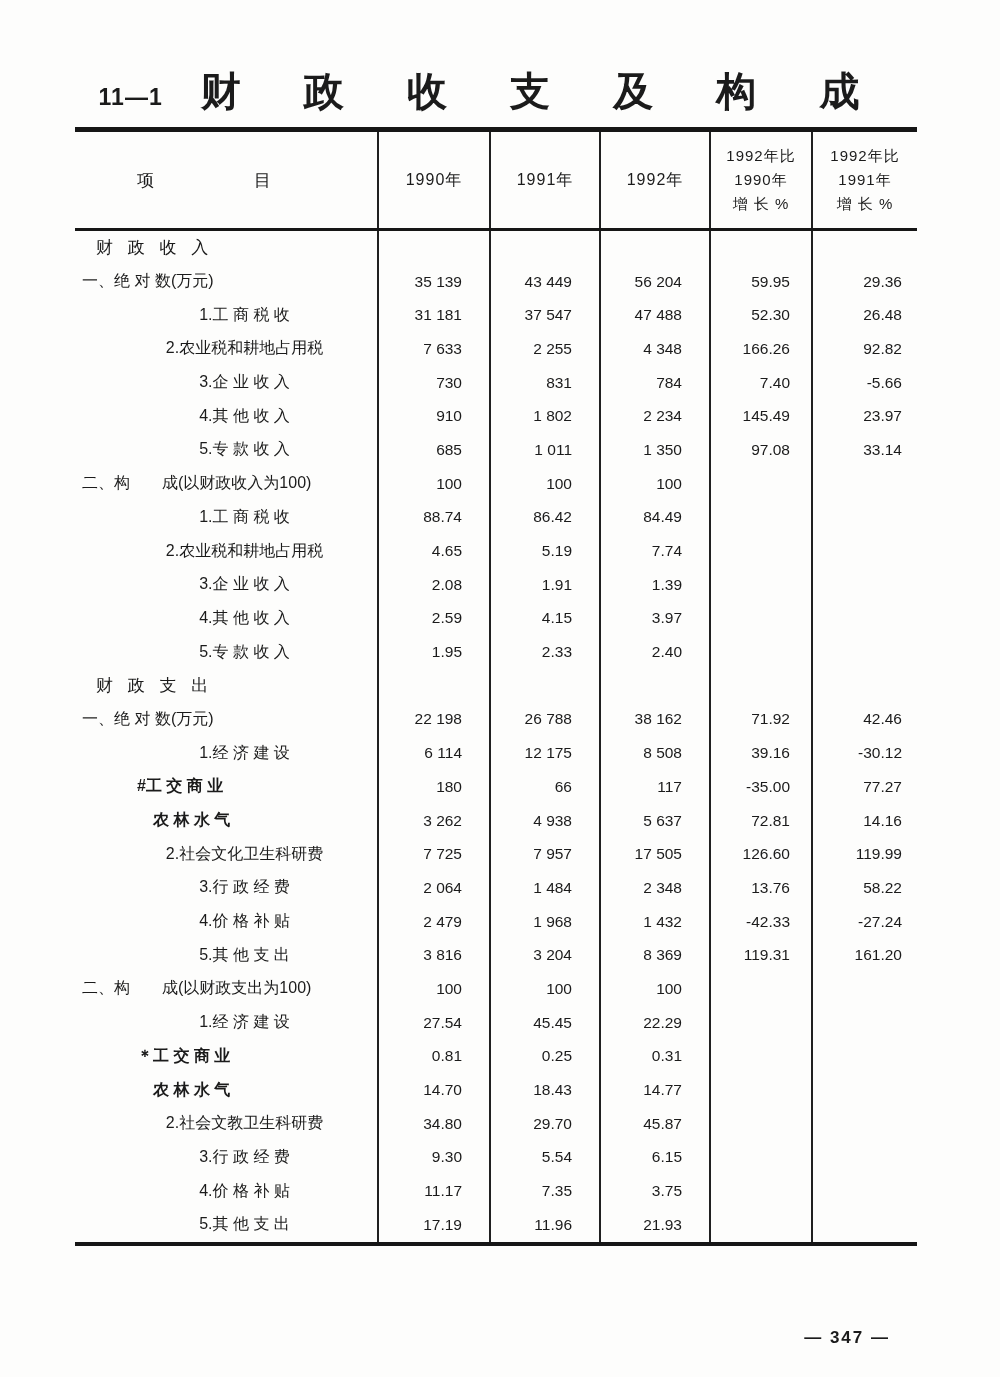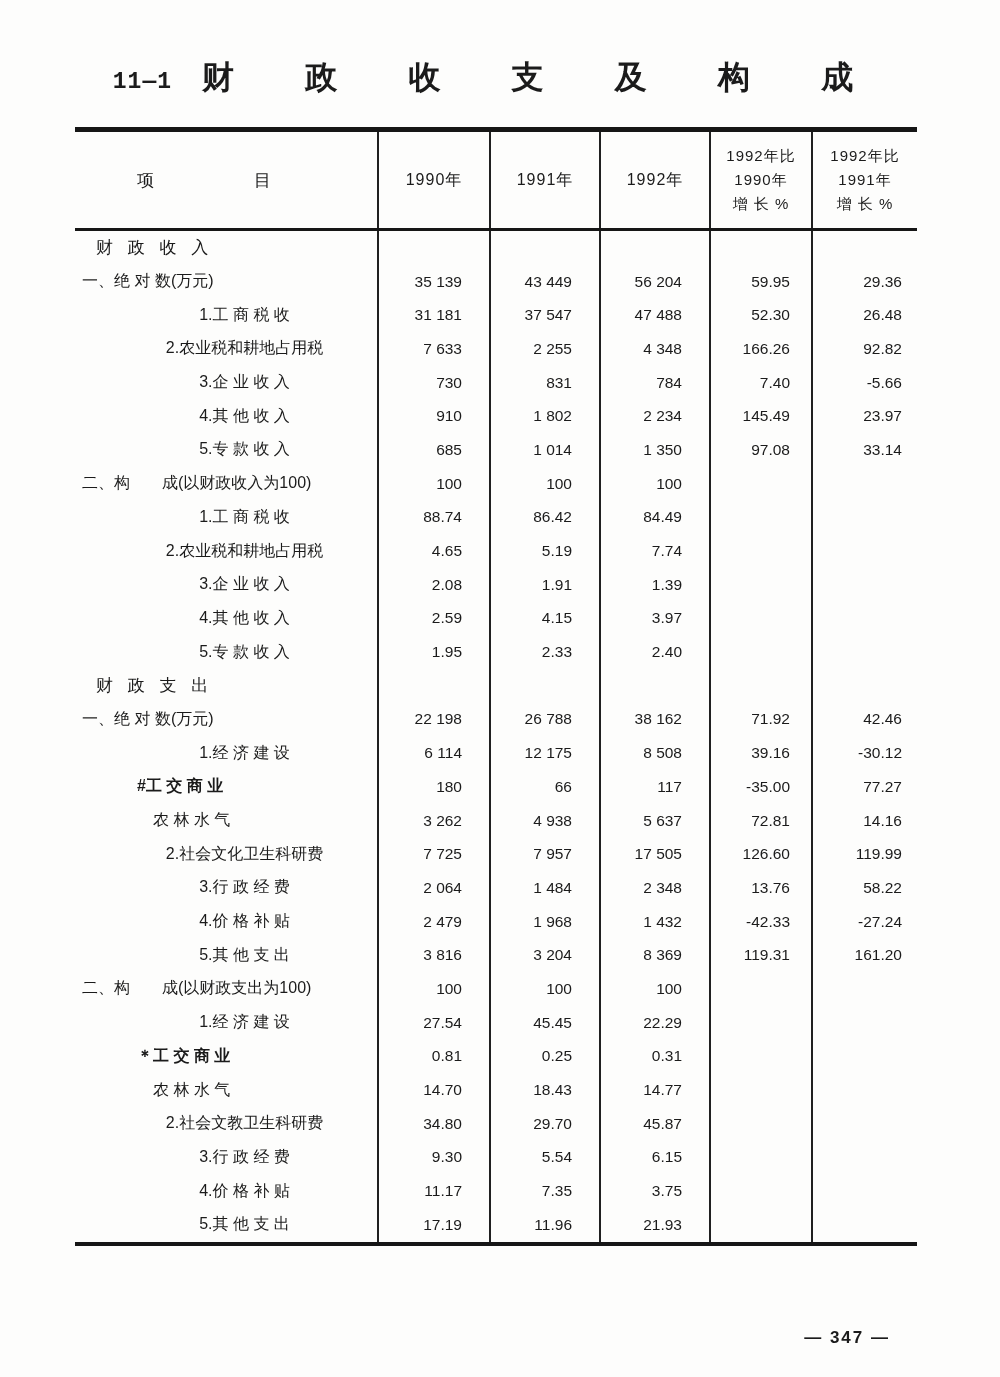--- a/index.html
+++ b/index.html
@@ -7,28 +7,28 @@
     width: 1000px; height: 1377px;
     background: #fdfdfc;
     color: #1b1b1b;
     font-family: "Liberation Sans", "DejaVu Sans", sans-serif;
     position: relative;
     overflow: hidden;
   }
   
   .title-row {
     position: absolute; top: 48px; left: 0; width: 100%;
-    display: flex; justify-content: center; align-items: baseline; gap: 22px; font-family: Liberation Mono, monospace;
+    display: flex; justify-content: center; align-items: baseline; gap: 22px;
   }
   .table-number {
     font-size: 23px; font-weight: bold; letter-spacing: 1px;
   }
   .page-title {
-    margin: 8px;
-    font-size: 32px; font-weight: bold;
+    margin: 16px;
+    font-size: 40px; font-weight: bold;
     letter-spacing: 26px;
     white-space: nowrap;
   }
   
   table.fiscal {
     position: absolute; top: 127px; left: 75px;
     width: 842px;
     border-collapse: collapse; table-layout: fixed;
     border-top: 5px solid #161616;
     border-bottom: 4px solid #161616;
@@ -57,21 +57,21 @@
   th.year-th { font-size: 16px; letter-spacing: 1px; }
   th.growth-th { font-size: 15px; line-height: 1.6; letter-spacing: 1px; }
 
   tbody td { height: 33.7px; padding: 0; vertical-align: middle; }
 
   td.label { font-size: 16px; white-space: nowrap; overflow: hidden; }
   td.label.lvl0 { padding-left: 21px; }   
   td.label.lvl1 { padding-left: 7px; margin-left: 16px;  }   
   td.label.lvl2 { padding-left: 37px; text-align: center; }   
   td.label.lvl3 { padding-left: 62px; font-weight: bold; }   
-  td.label.lvl4 { padding-left: 78px; }   
+  td.label.lvl4 { padding-left: 78px; font-weight: bold; }   
 
   tr.section td.label {
     font-weight: normal; font-size: 17px; letter-spacing: 5px;
   }
 
   td.val {
     text-align: right;
     font-size: 15.5px;
     padding-right: 27px;
     font-family: "Liberation Sans", "DejaVu Sans", sans-serif;
@@ -170,21 +170,21 @@
         <td class="label lvl2">4.其 他 收 入</td>
         <td class="val col0 vline">910</td>
         <td class="val col1 vline">1 802</td>
         <td class="val col2 vline">2 234</td>
         <td class="val col3 vline">145.49</td>
         <td class="val col4 vline">23.97</td>
       </tr>
       <tr>
         <td class="label lvl2">5.专 款 收 入</td>
         <td class="val col0 vline">685</td>
-        <td class="val col1 vline">1 014</td>
+        <td class="val col1 vline">1 011</td>
         <td class="val col2 vline">1 350</td>
         <td class="val col3 vline">97.08</td>
         <td class="val col4 vline">33.14</td>
       </tr>
       <tr>
         <td class="label lvl1">二、构　　成(以财政收入为100)</td>
         <td class="val col0 vline">100</td>
         <td class="val col1 vline">100</td>
         <td class="val col2 vline">100</td>
         <td class="val col3 vline"></td>

